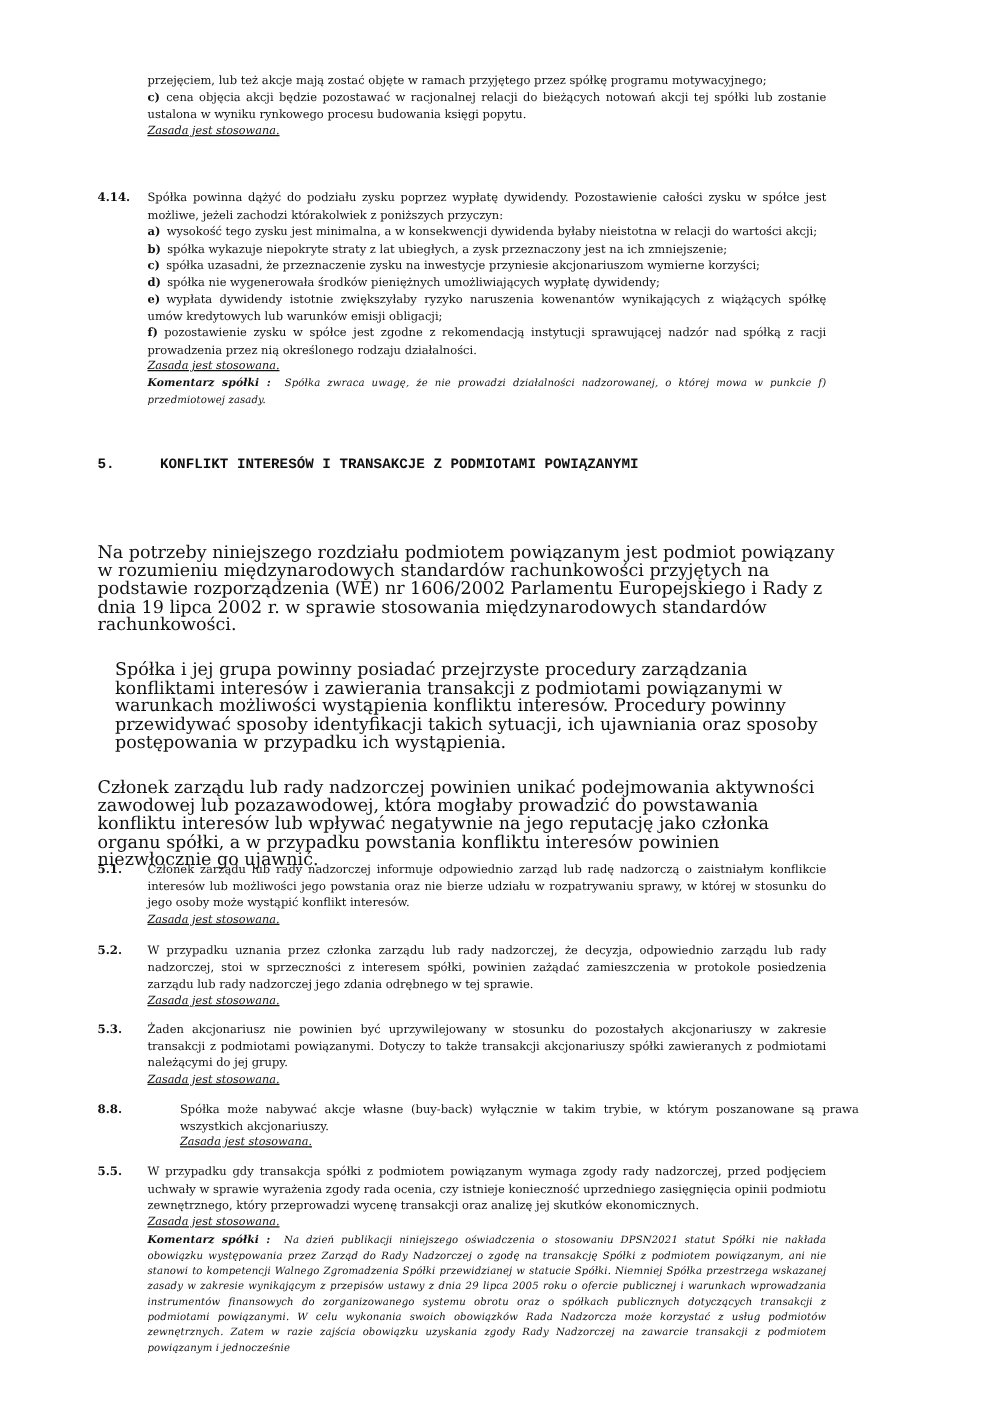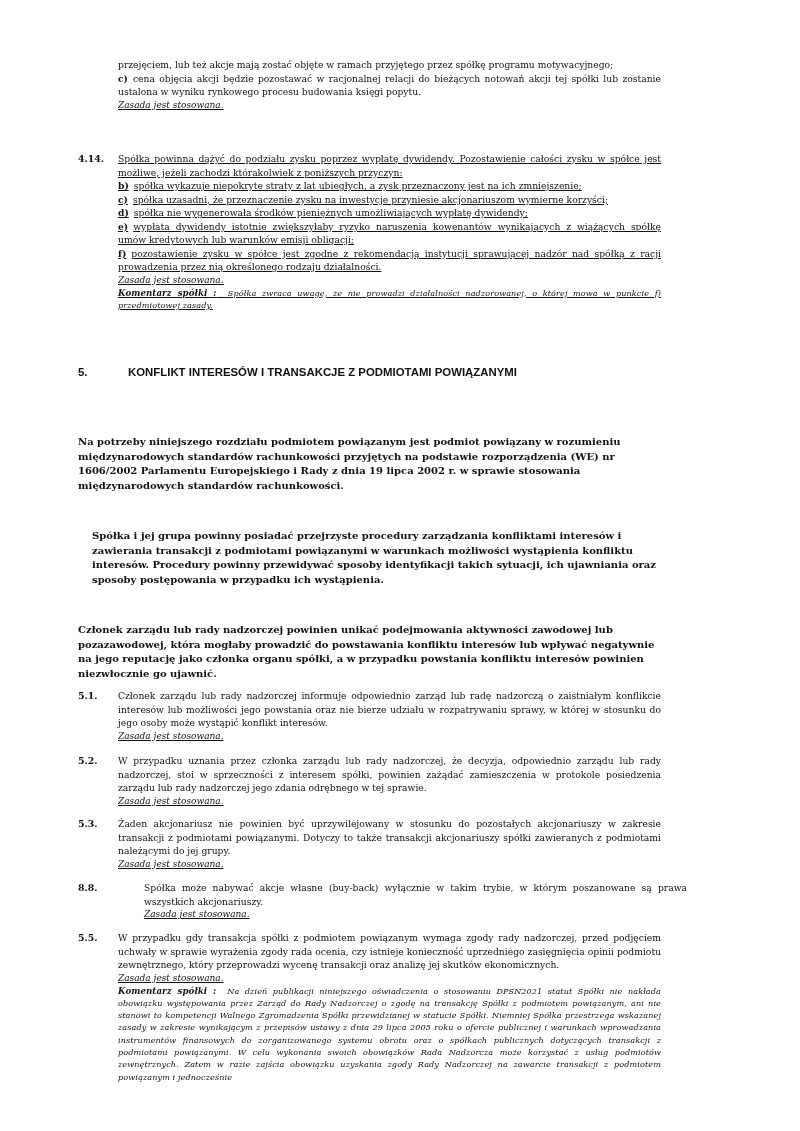--- a/index.html
+++ b/index.html
@@ -4,36 +4,37 @@
   <style>
     html, body { margin: 0; padding: 0; background: #ffffff; }
     body { width: 800px; height: 1131px; position: relative; overflow: hidden; color: #111; font-family: "DejaVu Serif", serif; }
     .t { font-size: 9.2px; line-height: 13.5px; text-align: justify; }
     .num { position: absolute; left: 78px; font-weight: bold; font-size: 9.4px; line-height: 13.5px; text-align: right; }
     .body { position: absolute; left: 118px; width: 543px; }
     .lbl { font-weight: bold; margin-right: 5px; }
     .zasada { font-style: italic; text-decoration: underline; font-size: 9px; line-height: 13px; display: block; }
     .kom { font-style: italic; font-size: 8.1px; line-height: 12.3px; text-align: justify; letter-spacing: 0.1px; }
     .kom b { font-style: italic; font-weight: bold; font-size: 8.6px; margin-top: 24px; }
-    .heading5 { position: absolute; top: 364px; left: 78px; font-weight: bold; font-size: 11.4px; line-height: 16px; font-family: Liberation Sans, sans-serif; }
+    .heading5 { position: absolute; top: 364px; left: 78px; font-weight: bold; font-size: 11.4px; line-height: 16px; font-family: Liberation Mono, monospace; }
     .heading5 .hnum { display: inline-block; width: 50px; }
-    .boldpara { position: absolute; left: 78px; width: 590px; font-weight: bold; font-size: 10px; line-height: 14.6px; }
+    .boldpara { position: absolute; left: 78px; width: 590px; font-weight: normal; font-size: 14px; line-height: 14.6px; }
   </style>
 </head>
 <body>
 
 <div class="body" style="top:58px;">
   <div class="t">przejęciem, lub też akcje mają zostać objęte w ramach przyjętego przez spółkę programu motywacyjnego;</div>
   <div class="t"><span class="lbl">c)</span><span>cena objęcia akcji będzie pozostawać w racjonalnej relacji do bieżących notowań akcji tej spółki lub zostanie ustalona w wyniku rynkowego procesu budowania księgi popytu.</span></div>
   <span class="zasada">Zasada jest stosowana.</span>
 </div>
 
 <div class="num" style="top:152px;">4.14.</div>
-<div class="body" style="top:152px;text-decoration:underline;">
+<div class="body" style="top:152px;">
   <div class="t">Spółka powinna dążyć do podziału zysku poprzez wypłatę dywidendy. Pozostawienie całości zysku w spółce jest możliwe, jeżeli zachodzi którakolwiek z poniższych przyczyn:</div>
+  <div class="t"><span class="lbl">a)</span><span>wysokość tego zysku jest minimalna, a w konsekwencji dywidenda byłaby nieistotna w relacji do wartości akcji;</span></div>
   <div class="t"><span class="lbl">b)</span><span>spółka wykazuje niepokryte straty z lat ubiegłych, a zysk przeznaczony jest na ich zmniejszenie;</span></div>
   <div class="t"><span class="lbl">c)</span><span>spółka uzasadni, że przeznaczenie zysku na inwestycje przyniesie akcjonariuszom wymierne korzyści;</span></div>
   <div class="t"><span class="lbl">d)</span><span>spółka nie wygenerowała środków pieniężnych umożliwiających wypłatę dywidendy;</span></div>
   <div class="t"><span class="lbl">e)</span><span>wypłata dywidendy istotnie zwiększyłaby ryzyko naruszenia kowenantów wynikających z wiążących spółkę umów kredytowych lub warunków emisji obligacji;</span></div>
   <div class="t"><span class="lbl">f)</span><span>pozostawienie zysku w spółce jest zgodne z rekomendacją instytucji sprawującej nadzór nad spółką z racji prowadzenia przez nią określonego rodzaju działalności.</span></div>
   <span class="zasada">Zasada jest stosowana.</span>
   <div class="kom"><b>Komentarz spółki :</b>&nbsp; <span>Spółka zwraca uwagę, że nie prowadzi działalności nadzorowanej, o której mowa w punkcie f) przedmiotowej zasady.</span></div>
 </div>
 
 <div class="heading5">

